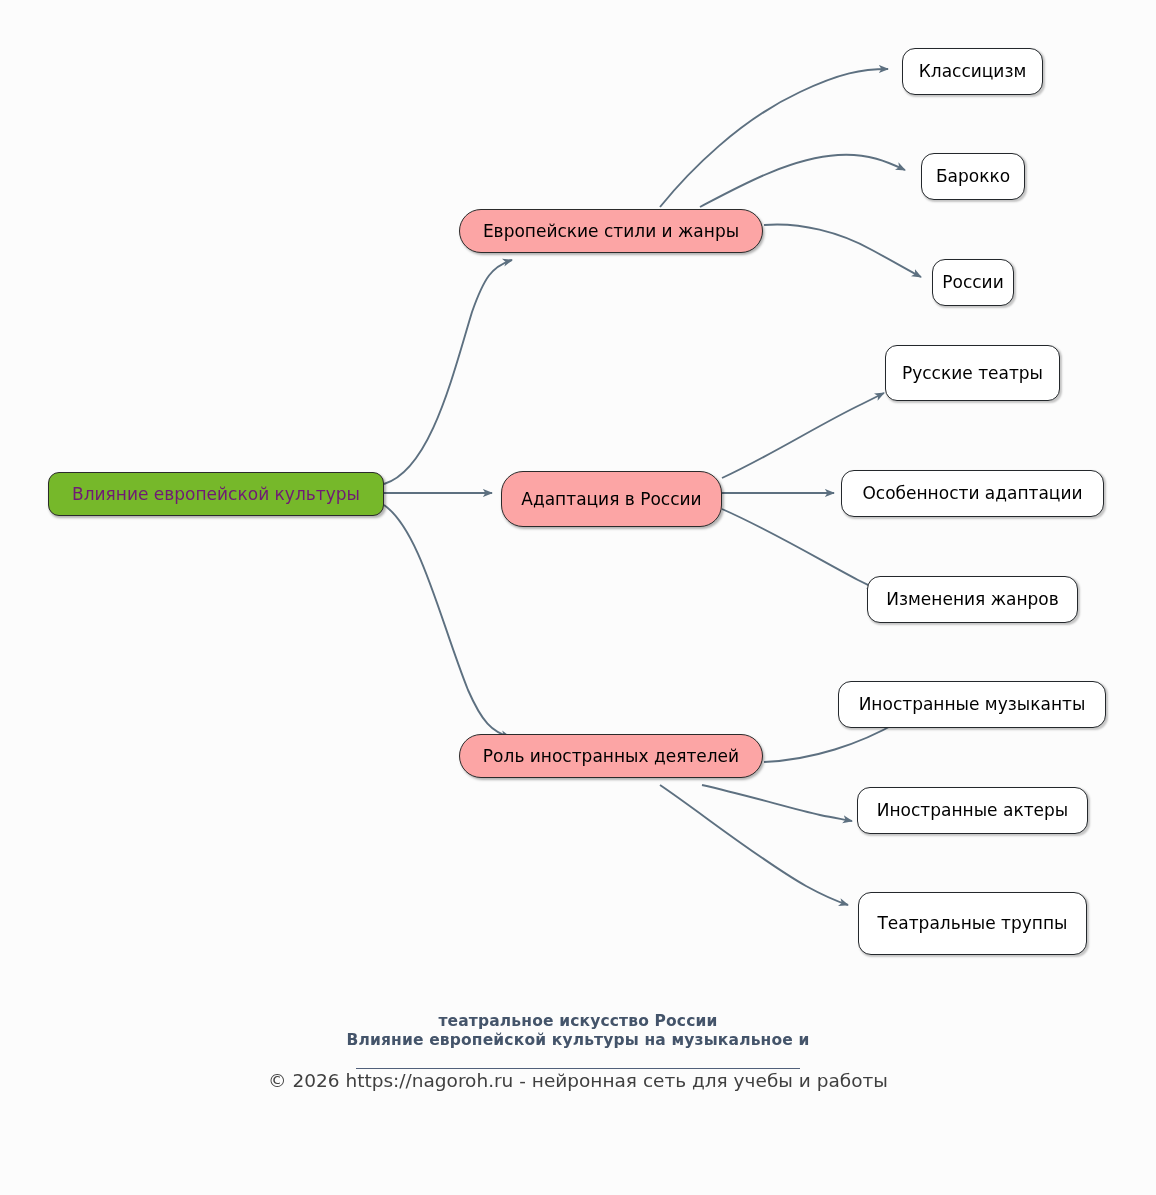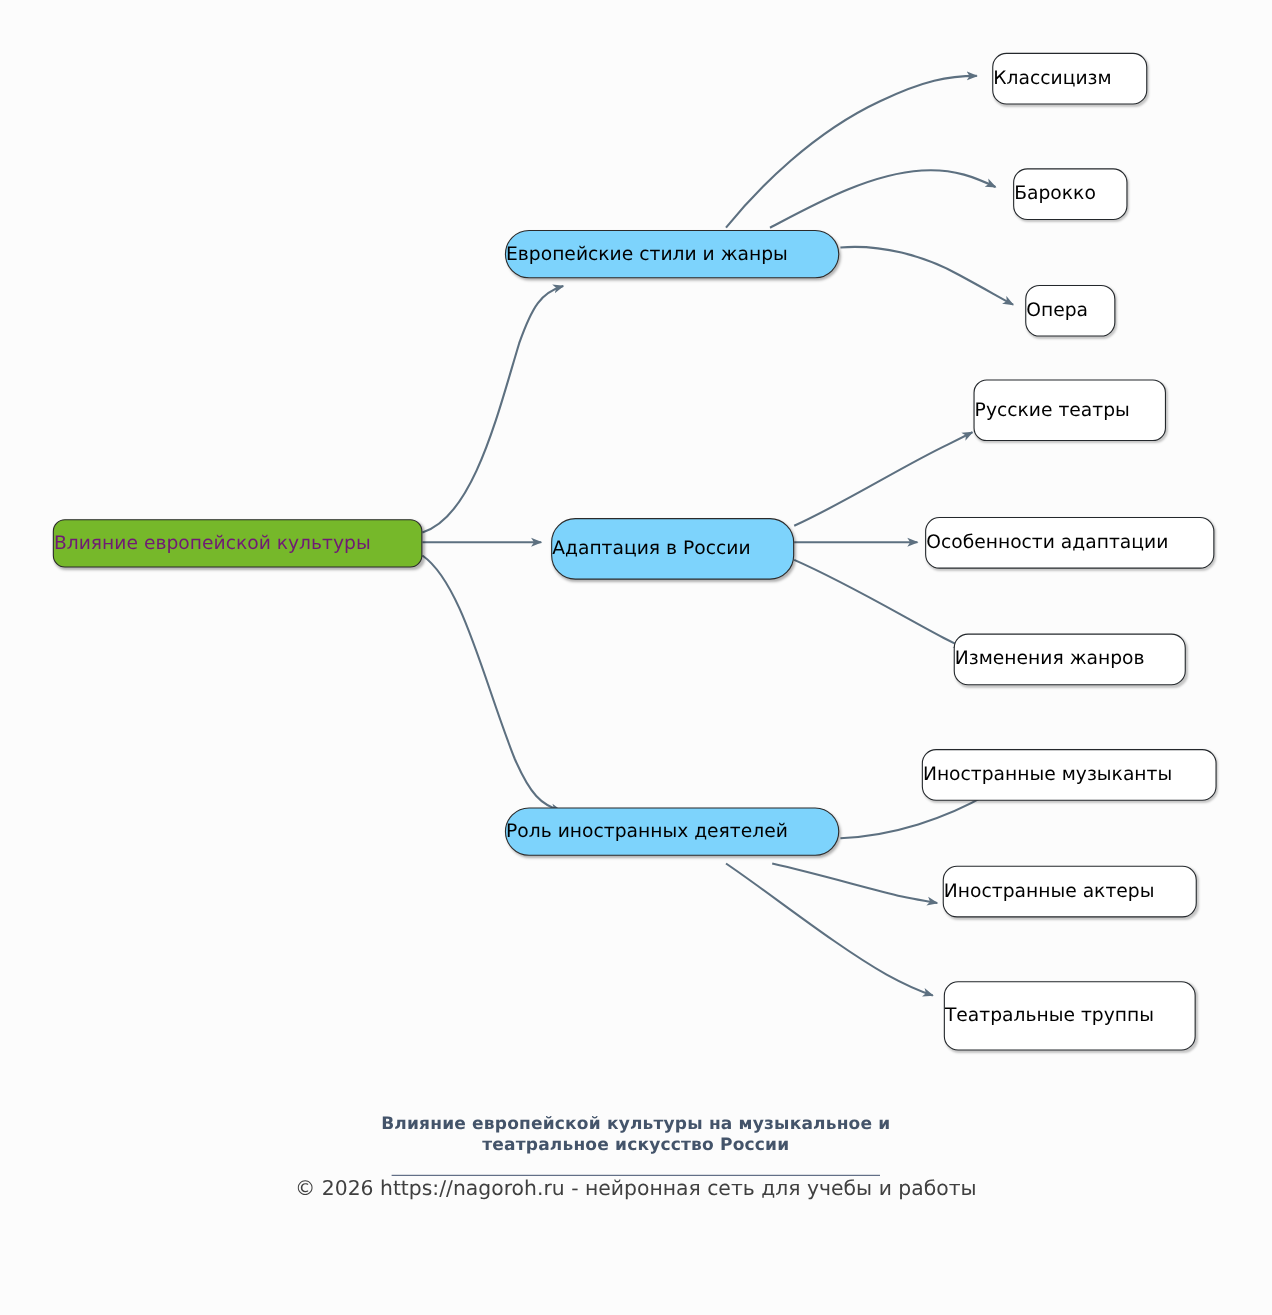--- a/index.html
+++ b/index.html
@@ -29,21 +29,21 @@
     width: 1156px;
     height: 1195px;
     pointer-events: none;
   }
 
   .node {
     position: absolute;
     box-sizing: border-box;
     display: flex;
     align-items: center;
-    justify-content: flex-start;
+    justify-content: center;
     white-space: nowrap;
     line-height: 1;
   }
 
   .node-label {
     display: block;
     line-height: 1;
   }
 
   
@@ -51,21 +51,21 @@
     background: #76b82a;
     border: 1.6px solid #2b2b2b;
     border-radius: 11px;
     color: #701a75;
     font-size: 17px;
     box-shadow: 1.5px 2px 2.5px rgba(0,0,0,0.30);
   }
 
   
   .node-branch {
-    background: #7dd3fc;
+    background: #fca5a5;
     border: 1.6px solid #2b2b2b;
     border-radius: 22px;
     color: #000000;
     font-size: 17px;
     box-shadow: 1.5px 2px 2.5px rgba(0,0,0,0.30);
   }
 
   
   .node-leaf {
     background: #ffffff;
@@ -154,21 +154,21 @@
 
   <div class="node node-leaf" style="left:902px; top:48px; width:141px; height:47px;">
     <span class="node-label">Классицизм</span>
   </div>
 
   <div class="node node-leaf" style="left:921px; top:153px; width:104px; height:47px;">
     <span class="node-label">Барокко</span>
   </div>
 
   <div class="node node-leaf" style="left:932px; top:259px; width:82px; height:47px;">
-    <span class="node-label">Опера</span>
+    <span class="node-label">России</span>
   </div>
 
   <div class="node node-branch" style="left:501px; top:471px; width:221px; height:56px;">
     <span class="node-label">Адаптация в России</span>
   </div>
 
   <div class="node node-leaf" style="left:885px; top:345px; width:175px; height:56px;border-radius:12px;">
     <span class="node-label">Русские театры</span>
   </div>
 
@@ -193,18 +193,18 @@
   </div>
 
   <div class="node node-leaf" style="left:858px; top:892px; width:229px; height:63px;">
     <span class="node-label">Театральные труппы</span>
   </div>
 
 </div>
 
 <div id="footer">
   <div id="footer-title">
+    <div>театральное искусство России</div>
     <div>Влияние европейской культуры на музыкальное и</div>
-    <div>театральное искусство России</div>
   </div>
   <div id="footer-divider"></div>
   <div id="footer-copyright">© 2026 https://nagoroh.ru - нейронная сеть для учебы и работы</div>
 </div>
 
 </body></html>

